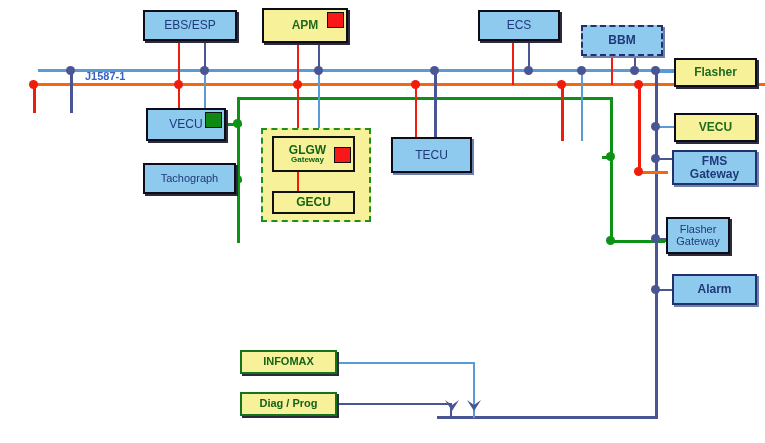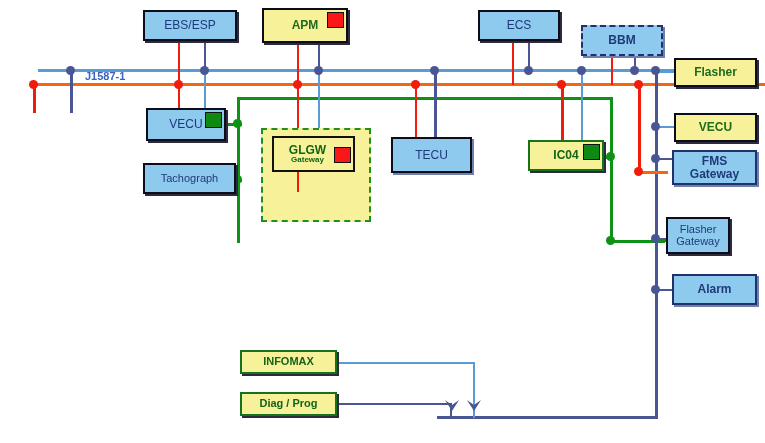--- a/index.html
+++ b/index.html
@@ -169,35 +169,34 @@
 
   <div class="node blue sh" style="left:146px;top:108px;width:80px;height:33px;font-size:12px;">
     <span class="chip green tr"></span>
     <span class="lbl">VECU</span>
   </div>
 
   <div class="node blue shb" style="left:391px;top:137px;width:81px;height:36px;font-size:12px;">
     <span class="lbl">TECU</span>
   </div>
 
-  <div class="node yellow-g sh" style="left:528px;top:140px;width:76px;height:31px;font-size:12px;">
-    <span class="chip green tr"></span>
-    <span class="lbl">IC04</span>
-  </div>
 
   <div class="group" style="left:261px;top:128px;width:106px;height:90px;"></div>
 
   <div class="node yellow-g" style="left:272px;top:136px;width:83px;height:36px;font-size:12px;flex-direction:column;justify-content:center;border:2px solid #111;">
     <span class="chip red tr" style="top:9px;"></span>
     <span class="lbl" style="font-size:12px;margin-right:12px;">GLGW</span>
     <span class="lbl" style="font-size:8px;margin-right:12px;">Gateway</span>
   </div>
 
   <div class="w v2 c-red" style="left:297px;top:172px;height:20px;z-index:36;"></div>
 
+  <div class="node yellow-g" style="left:272px;top:191px;width:83px;height:23px;font-size:12px;border:2px solid #111;">
+    <span class="lbl">GECU</span>
+  </div>
 
   <div class="node yellow sh" style="left:674px;top:58px;width:83px;height:29px;font-size:12px;">
     <span class="lbl">Flasher</span>
   </div>
 
   <div class="node yellow sh" style="left:674px;top:113px;width:83px;height:29px;font-size:12px;">
     <span class="lbl">VECU</span>
   </div>
 
   <div class="node blue-soft shb" style="left:672px;top:150px;width:85px;height:35px;font-size:12px;flex-direction:column;">

